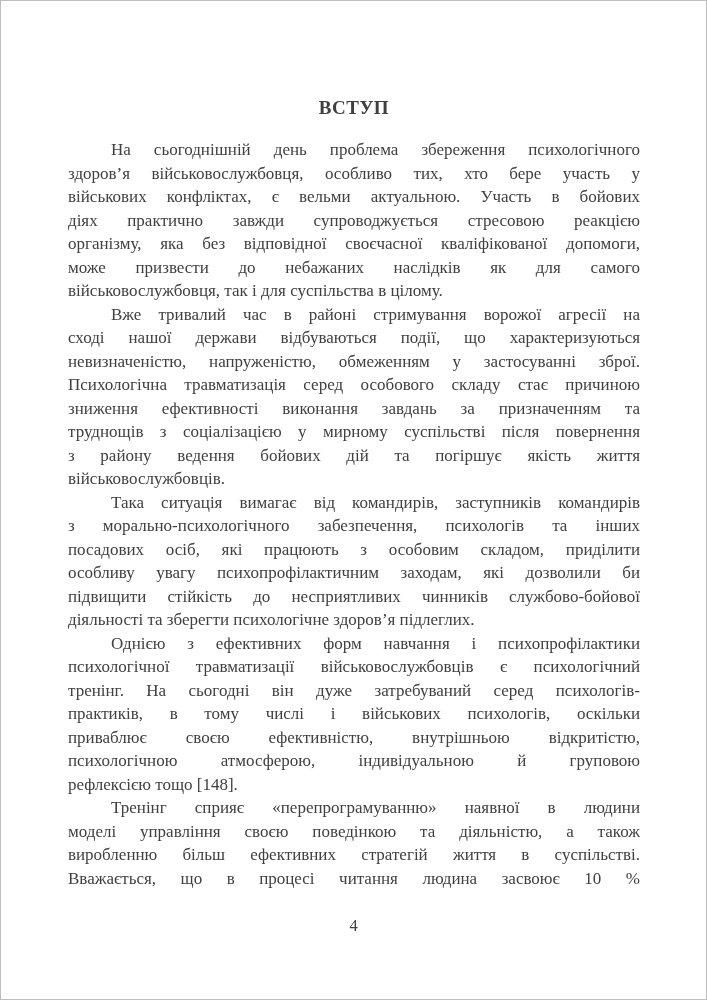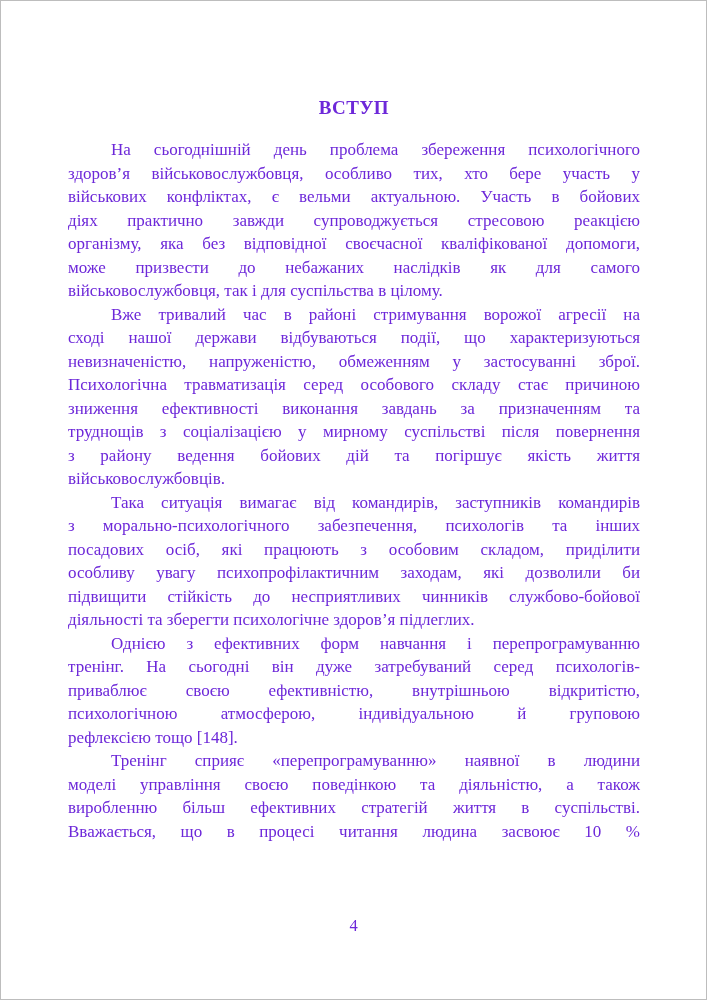--- a/index.html
+++ b/index.html
@@ -4,21 +4,21 @@
 <style>
   * { margin: 0; padding: 0; box-sizing: border-box; }
   html, body { background: #ffffff; }
   .page {
     position: relative;
     width: 707px;
     height: 1000px;
     background: #ffffff;
     border: 1px solid #bdbdbd;
     font-family: "Liberation Serif", "DejaVu Serif", serif;
-    color: #6d28d9;
+    color: #404040;
     overflow: hidden;
   }
   .content {
     position: absolute;
     left: 67px;
     top: 97px;
     width: 572px;
   }
   .title {
     font-size: 19px;
@@ -74,22 +74,24 @@
         </div>
         <div class="para">
           <div class="line first">Така ситуація вимагає від командирів, заступників командирів</div>
           <div class="line">з морально-психологічного забезпечення, психологів та інших</div>
           <div class="line">посадових осіб, які працюють з особовим складом, приділити</div>
           <div class="line">особливу увагу психопрофілактичним заходам, які дозволили би</div>
           <div class="line">підвищити стійкість до несприятливих чинників службово-бойової</div>
           <div class="line plain">діяльності та зберегти психологічне здоров’я підлеглих.</div>
         </div>
         <div class="para">
-          <div class="line first">Однією з ефективних форм навчання і перепрограмуванню</div>
+          <div class="line first">Однією з ефективних форм навчання і психопрофілактики</div>
+          <div class="line">психологічної травматизації військовослужбовців є психологічний</div>
           <div class="line">тренінг. На сьогодні він дуже затребуваний серед психологів-</div>
+          <div class="line">практиків, в тому числі і військових психологів, оскільки</div>
           <div class="line">приваблює своєю ефективністю, внутрішньою відкритістю,</div>
           <div class="line">психологічною атмосферою, індивідуальною й груповою</div>
           <div class="line plain">рефлексією тощо [148].</div>
         </div>
         <div class="para">
           <div class="line first">Тренінг сприяє «перепрограмуванню» наявної в людини</div>
           <div class="line">моделі управління своєю поведінкою та діяльністю, а також</div>
           <div class="line">виробленню більш ефективних стратегій життя в суспільстві.</div>
           <div class="line">Вважається, що в процесі читання людина засвоює 10 %</div>
         </div>

